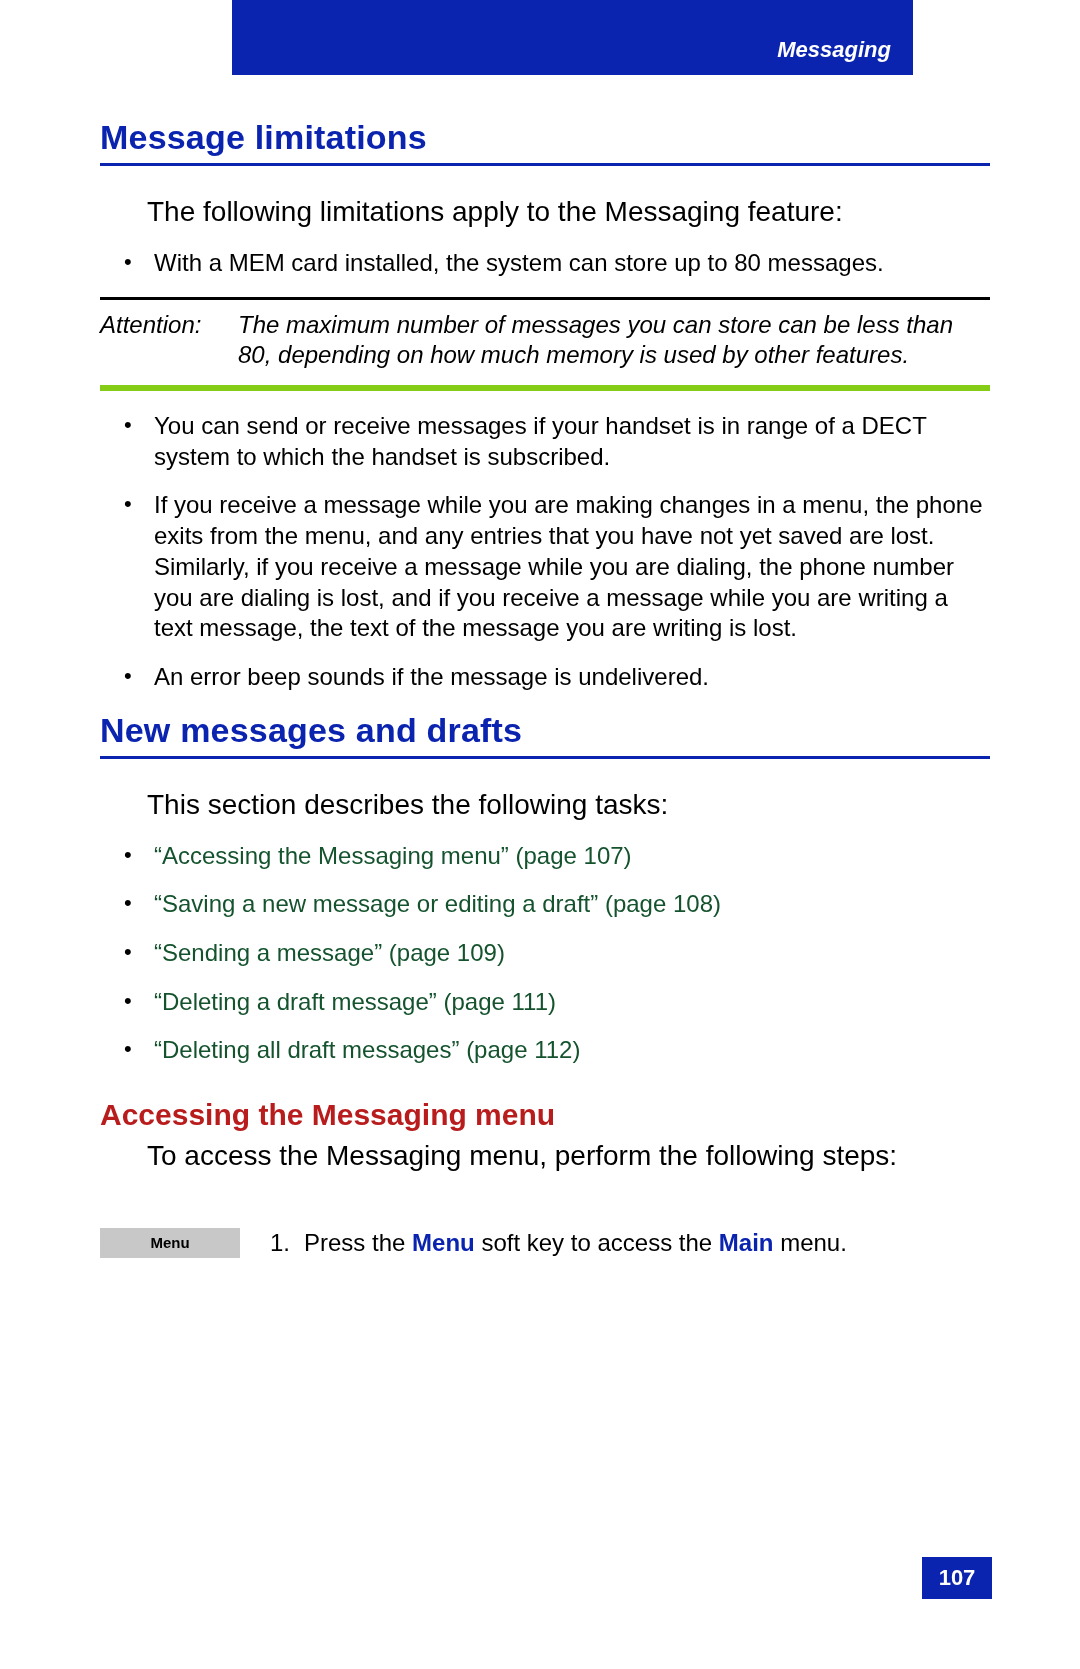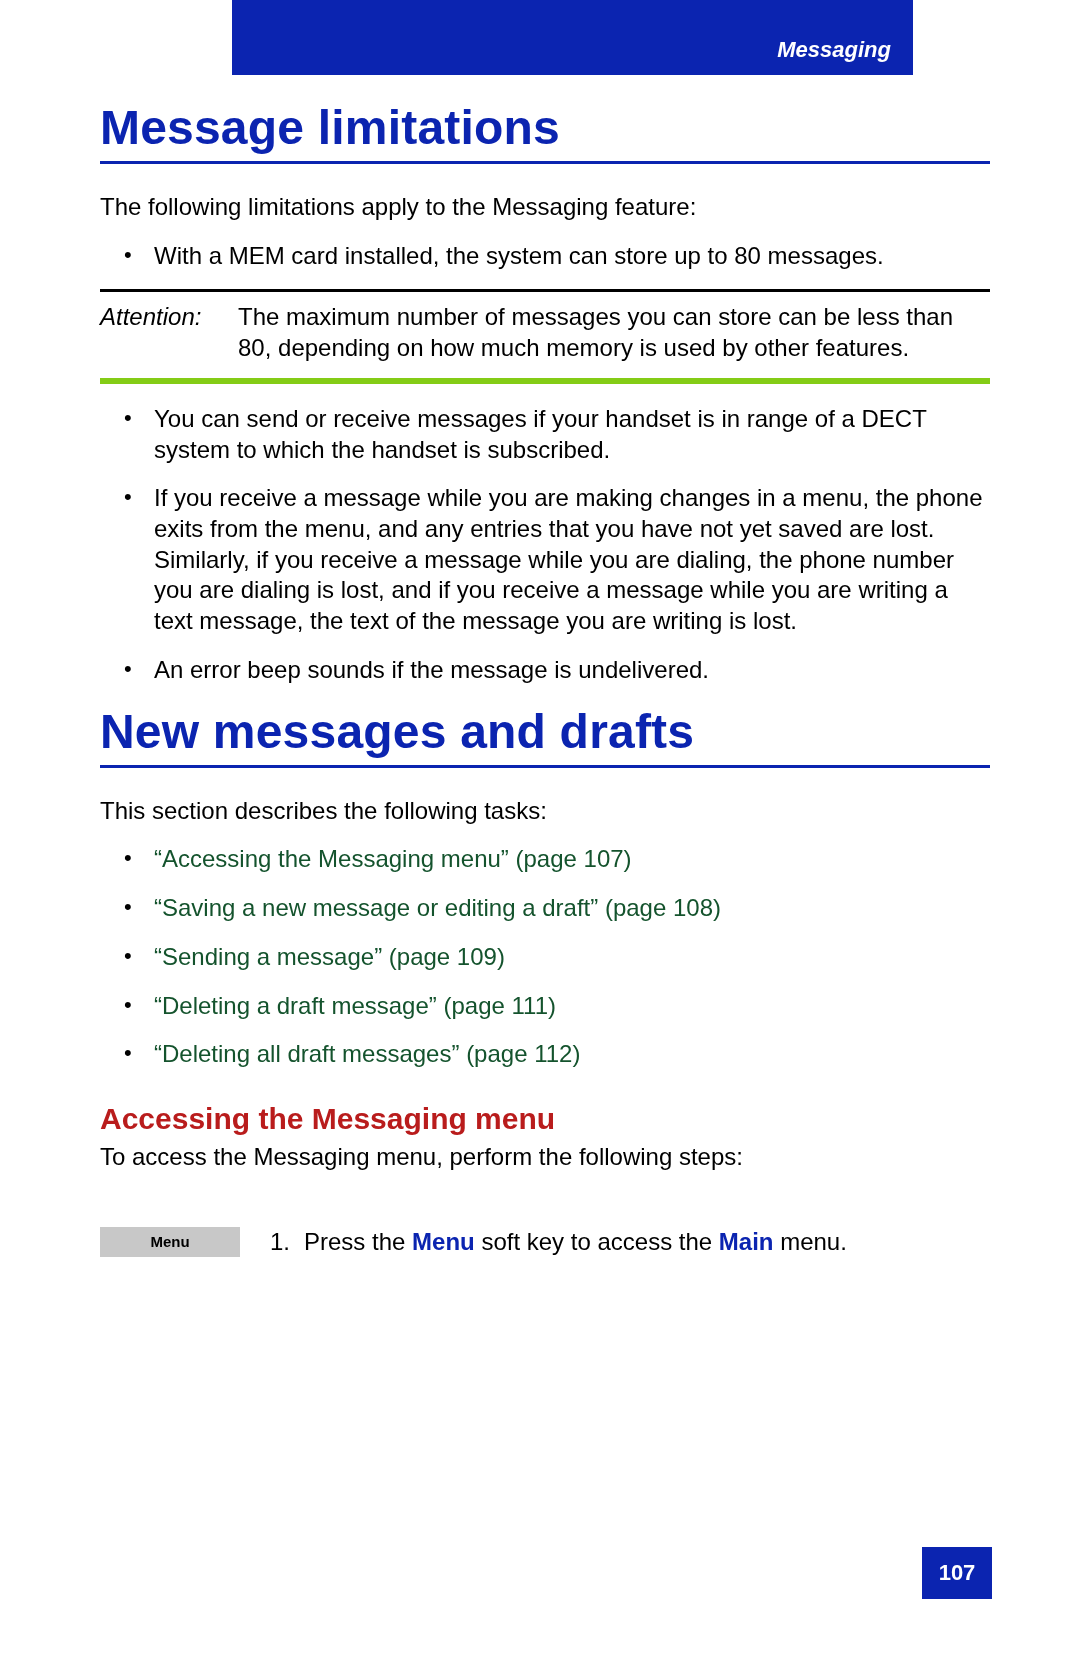--- a/index.html
+++ b/index.html
@@ -15,35 +15,36 @@
     font-size: 22px;
     display: flex; align-items: flex-end; justify-content: flex-end;
     padding: 0 22px 12px 0;
   }
   .content {
     position: absolute;
     top: 100px; left: 100px; right: 90px;
   }
   h1.sec {
     color: #0b24b0;
-    font-size: 48px;
+    font-size: 34px;
     font-weight: bold;
     padding-bottom: 6px;
     border-bottom: 3px solid #0b24b0;
+    margin-top: 18px;
     margin-bottom: 28px;
     letter-spacing: 0.2px;
   }
   h2.sub {
     color: #b91c1c;
     font-size: 30px;
     font-weight: bold;
     margin-top: 32px;
     margin-bottom: 6px;
   }
-  p.body { font-size: 24px; line-height: 1.28; margin-bottom: 18px; }
+  p.body { font-size: 28px; line-height: 1.28; margin-bottom: 18px; margin-left: 47px; }
   ul.bul { list-style: none; padding-left: 24px; }
   ul.bul > li {
     position: relative;
     font-size: 24px;
     line-height: 1.28;
     padding-left: 30px;
     margin-bottom: 18px;
   }
   ul.bul > li::before {
     content: "•";
@@ -53,21 +54,21 @@
   .attention {
     border-top: 3px solid #000;
     border-bottom: 6px solid #84cc16;
     padding: 10px 0 14px 0;
     margin: 6px 0 20px 0;
     display: flex;
     font-size: 24px;
     line-height: 1.28;
   }
   .attention .lbl { font-style: italic; font-weight: normal; width: 138px; flex: 0 0 138px; }
-  .attention .txt { flex: 1; }
+  .attention .txt { flex: 1; font-style: italic; }
   ul.links { list-style: none; padding-left: 24px; margin-top: 4px; }
   ul.links > li {
     position: relative;
     font-size: 24px;
     line-height: 1.28;
     padding-left: 30px;
     margin-bottom: 18px;
   }
   ul.links > li::before {
     content: "•";
@@ -87,21 +88,21 @@
     display: flex; align-items: center; justify-content: center;
     margin-right: 30px;
     flex: 0 0 140px;
   }
   .step-text { font-size: 24px; line-height: 1.28; display: flex; }
   .step-num { width: 34px; flex: 0 0 34px; }
   .kw { color: #0b24b0; font-weight: bold; }
   .page-num {
     position: absolute;
     right: 88px; bottom: 70px;
-    width: 70px; height: 52px;
+    width: 70px; height: 42px;
     background: #0b24b0;
     color: #fff;
     font-weight: bold;
     font-size: 22px;
     display: flex; align-items: center; justify-content: center;
   }
 </style>
 </head>
 <body>
 <div class="page">

